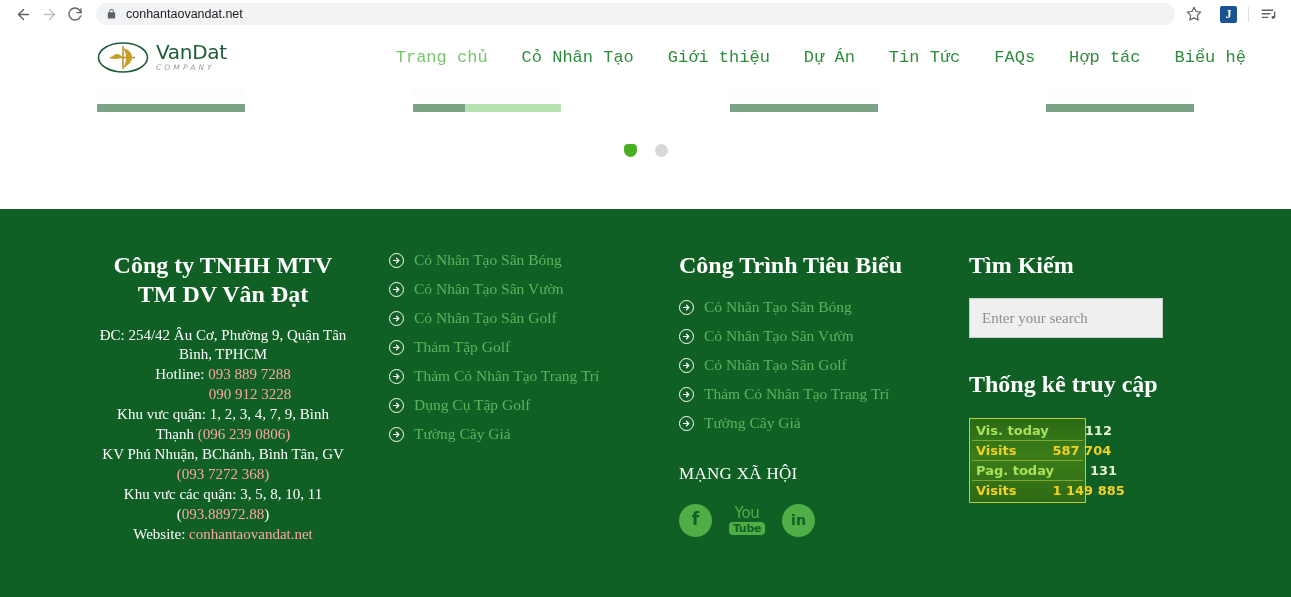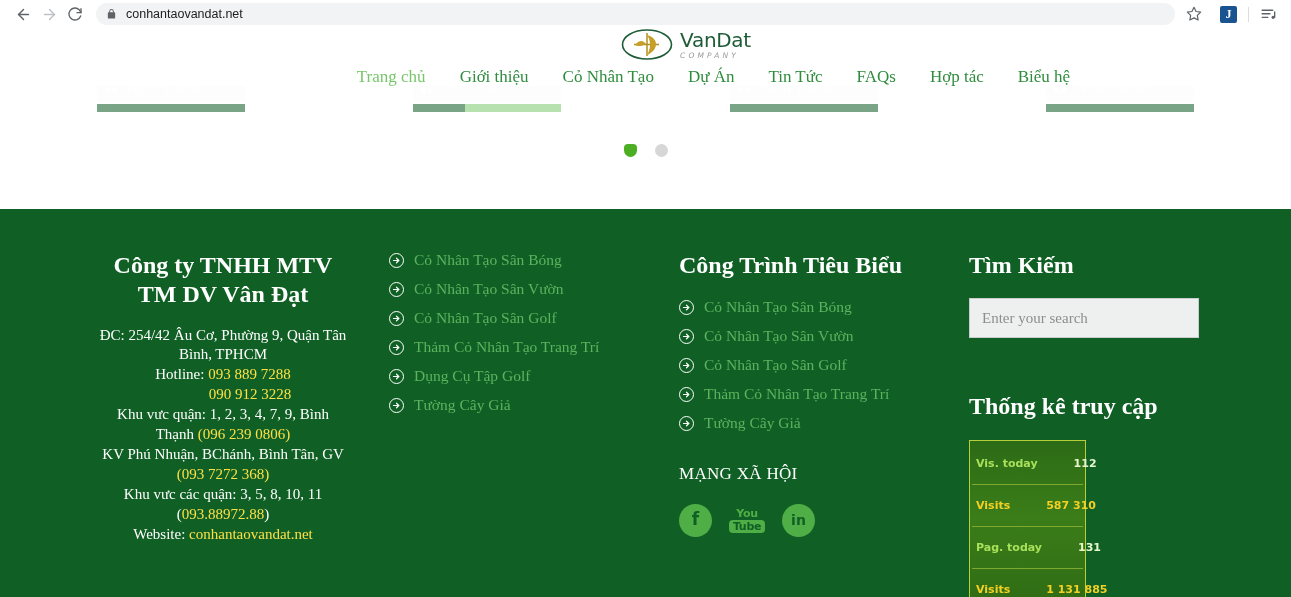--- a/index.html
+++ b/index.html
@@ -77,21 +77,20 @@
 
   
   .site-header {
     position: absolute;
     top: 0; left: 0; right: 16px;
     height: 58px;
     background: #ffffff;
     z-index: 20;
     display: flex;
     align-items: center;
-    flex-direction: column;
   }
   .logo {
     margin-left: 97px;
     display: flex;
     align-items: center;
     flex: 0 0 auto;
   }
   .logo-mark { margin-right: 7px; display:flex; }
   .logo-text { line-height: 1; }
   .logo-name {
@@ -110,21 +109,21 @@
     margin-top: 2px;
     font-style: italic;
   }
   .main-nav {
     display: flex;
     align-items: center;
     margin-left: 152px;
     gap: 0;
   }
   .nav-item {
-    font-family: Liberation Serif, serif;
+    font-family: Liberation Mono, monospace;
     font-size: 17px;
     color: #2f8c3e;
     padding: 6px 17px;
     white-space: nowrap;
     cursor: pointer;
   }
   .nav-item.active { color: #77c76a; }
 
   
   .slider {
@@ -211,21 +210,21 @@
     margin-bottom: 18px;
   }
   .footer h3.tall { margin-bottom: 16px; }
   .addr {
     font-family: "Liberation Serif", serif;
     font-size: 15px;
     color: #ffffff;
     line-height: 1.33;
   }
   .addr .lbl { color: #ffffff; }
-  .addr .val { color: #fde047; }
+  .addr .val { color: #fca5a5; }
   .addr .row { display: block; }
   .indent { padding-left: 54px; display: block; }
 
   .link-list { list-style: none; }
   .link-list li {
     display: flex;
     align-items: center;
     margin-bottom: 11px;
     text-align: center;
   }
@@ -262,21 +261,21 @@
     border-radius: 50%;
     background: #4fae46;
     display: flex; align-items: center; justify-content: center;
     cursor: pointer;
     flex: 0 0 auto;
   }
   .soc.yt { background: transparent; border-radius: 0; width: 36px; height: 36px; }
   .yt-logo { display: flex; flex-direction: column; align-items: center; line-height: 1; }
   .yt-you {
     font-family: "DejaVu Sans", sans-serif;
-    font-size: 11px; font-weight: bold;
+    font-size: 15px; font-weight: normal;
     color: #4fae46;
     letter-spacing: -0.3px;
   }
   .yt-tube {
     font-family: "DejaVu Sans", sans-serif;
     font-size: 11px; font-weight: bold;
     color: #106025;
     background: #4fae46;
     border-radius: 4px;
     padding: 1px 4px;
@@ -288,26 +287,26 @@
     font-size: 17px; font-weight: bold; color: #106025;
     line-height: 1; margin-top: -1px;
   }
   .soc-in {
     font-family: "DejaVu Sans", sans-serif;
     font-size: 14px; font-weight: bold; color: #106025;
     line-height: 1;
   }
 
   .search-box {
-    width: 230px; height: 40px;
+    width: 194px; height: 40px;
     background: #eef0f0;
     border: 1px solid #c9cdcd;
     display: flex; align-items: center;
     padding: 0 12px;
-    margin-bottom: 54px;
+    margin-bottom: 32px;
   }
   .search-box input {
     border: none; outline: none; background: transparent;
     width: 100%;
     font-family: "Liberation Serif", serif;
     font-size: 15px;
     color: #444;
   }
   .search-box input::placeholder { color: #8d8d8d; }
 
@@ -315,23 +314,23 @@
     width: 117px;
     border: 1px solid #b9cf3a;
     background: linear-gradient(180deg, #2c6b16 0%, #3b7d19 45%, #2e6a14 100%);
     padding: 2px;
   }
   .counter-row {
     display: flex;
     justify-content: space-between;
     align-items: center;
     font-family: "DejaVu Sans", sans-serif;
-    font-size: 11px;
+    font-size: 13px;
     font-weight: bold;
-    padding: 14px 4px;
+    padding: 2px 4px;
     border-bottom: 1px solid #7fa82e;
     white-space: nowrap;
     gap: 36px;
   }
   .counter-row:last-child { border-bottom: none; }
   .counter-row.gr .k { color: #a8e05a; }
   .counter-row.gr .v { color: #e6f6c9; }
   .counter-row.yw .k,
   .counter-row.yw .v { color: #f2d024; text-align: center; }
 
@@ -474,22 +473,22 @@
         </svg>
       </span>
       <span class="logo-text">
         <span class="logo-name">VanDat</span>
         <span class="logo-sub">COMPANY</span>
       </span>
     </a>
 
     <nav class="main-nav">
       <a class="nav-item active">Trang chủ</a>
+      <a class="nav-item">Cỏ Nhân Tạo</a>
       <a class="nav-item">Giới thiệu</a>
-      <a class="nav-item">Cỏ Nhân Tạo</a>
       <a class="nav-item">Dự Án</a>
       <a class="nav-item">Tin Tức</a>
       <a class="nav-item">FAQs</a>
       <a class="nav-item">Hợp tác</a>
       <a class="nav-item">Biểu hệ</a>
     </nav>
   </div>
 
   <div class="footer">
 
@@ -527,20 +526,29 @@
             <a>Cỏ Nhân Tạo Sân Vườn</a>
           </li>
         <li>
             <span class="bullet">
               <svg width="9" height="9" viewBox="0 0 24 24" fill="none" stroke="#ffffff" stroke-width="3.2" stroke-linecap="round" stroke-linejoin="round">
                 <line x1="4" y1="12" x2="18" y2="12"></line>
                 <polyline points="12 6 18 12 12 18"></polyline>
               </svg>
             </span>
             <a>Cỏ Nhân Tạo Sân Golf</a>
+          </li>
+        <li>
+            <span class="bullet">
+              <svg width="9" height="9" viewBox="0 0 24 24" fill="none" stroke="#ffffff" stroke-width="3.2" stroke-linecap="round" stroke-linejoin="round">
+                <line x1="4" y1="12" x2="18" y2="12"></line>
+                <polyline points="12 6 18 12 12 18"></polyline>
+              </svg>
+            </span>
+            <a>Thảm Tập Golf</a>
           </li>
         <li>
             <span class="bullet">
               <svg width="9" height="9" viewBox="0 0 24 24" fill="none" stroke="#ffffff" stroke-width="3.2" stroke-linecap="round" stroke-linejoin="round">
                 <line x1="4" y1="12" x2="18" y2="12"></line>
                 <polyline points="12 6 18 12 12 18"></polyline>
               </svg>
             </span>
             <a>Thảm Cỏ Nhân Tạo Trang Trí</a>
           </li>
@@ -640,27 +648,27 @@
 
       <h3>Thống kê truy cập</h3>
 
       <div class="counter">
         <div class="counter-row gr">
           <span class="k">Vis. today</span>
           <span class="v">112</span>
         </div>
         <div class="counter-row yw">
           <span class="k">Visits</span>
-          <span class="v">587 310</span>
+          <span class="v">587 704</span>
         </div>
         <div class="counter-row gr">
           <span class="k">Pag. today</span>
           <span class="v">131</span>
         </div>
         <div class="counter-row yw">
           <span class="k">Visits</span>
-          <span class="v">1 131 885</span>
+          <span class="v">1 149 885</span>
         </div>
       </div>
     </div>
 
   </div>
 </div>
 
 </body></html>

